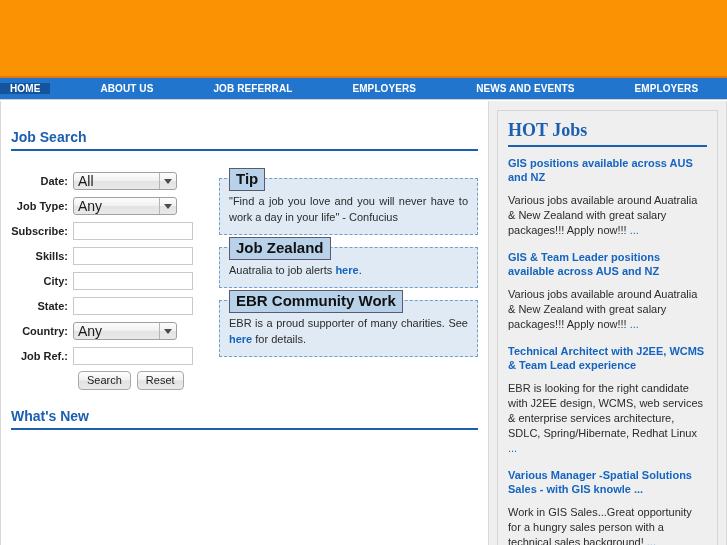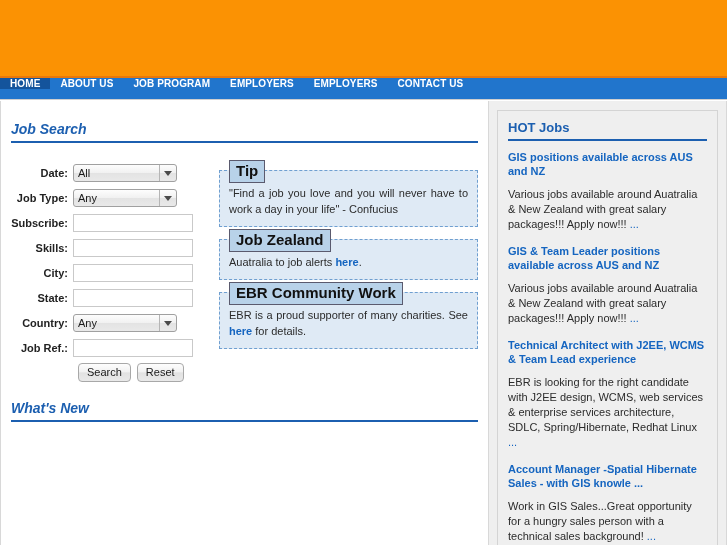--- a/index.html
+++ b/index.html
@@ -40,23 +40,24 @@
   }
 
   
   #navbar {
     position: absolute;
     left: 0; top: 78px;
     width: 727px;
     height: 22px;
     background: #2175cc;
     display: flex;
-    align-items: flex-start;
+    align-items: center;
     box-sizing: border-box;
     border-bottom: 1px solid #cfcfcf;
+    gap: 40px;
   }
   .nav-item {
     display: flex;
     align-items: center;
     padding: 0 10px;
     color: #ffffff;
     font-size: 10px;
     font-weight: bold;
     letter-spacing: 0.1px;
     white-space: nowrap;
@@ -93,24 +94,23 @@
     border-right: 1px solid #d8d8d8;
     padding: 0;
     position: relative;
   }
 
   
   .section-head {
     color: #1c5fb0;
     font-size: 14px;
     font-weight: bold;
-    padding: 20px 0 4px 0;
+    padding: 28px 0 4px 0;
     margin: 0;
     font-family: "Liberation Sans", sans-serif;
-    font-style: italic;
   }
   .section-rule {
     height: 2px;
     background: #1c5fb0;
     margin: 0 0 6px 0;
   }
 
   
   #search-area {
     display: flex;
@@ -133,21 +133,21 @@
     padding-right: 5px;
     font-size: 11px;
     font-weight: bold;
     color: #222222;
     box-sizing: border-box;
     font-family: "Liberation Sans", sans-serif;
   }
   select.form-control {
     width: 104px;
     height: 18px;
-    font-size: 11px;
+    font-size: 14px;
     font-family: "Liberation Sans", sans-serif;
     color: #1a1a1a;
     border: 1px solid #a0a0a0;
     border-radius: 3px;
     background: linear-gradient(to bottom, #fdfdfd 0%, #f1f1f1 48%, #e3e3e3 52%, #e9e9e9 100%);
     padding-left: 4px;
     box-sizing: border-box;
     -webkit-appearance: none;
     appearance: none;
   }
@@ -255,25 +255,25 @@
   
   #side-panel {
     margin: 9px 8px 0 8px;
     border: 1px solid #d4d4d4;
     background: #efefef;
     padding: 0 10px 12px 10px;
     box-sizing: border-box;
   }
   .side-head {
     color: #1c5fb0;
-    font-size: 13px;
+    font-size: 18px;
     font-weight: bold;
     padding: 9px 0 4px 0;
     margin: 0;
-    font-family: Liberation Sans, sans-serif;
+    font-family: Liberation Serif, serif;
   }
   .side-rule {
     height: 2px;
     background: #1c5fb0;
     margin-bottom: 9px;
   }
   .job-title {
     color: #1565c0;
     font-size: 11px;
     font-weight: bold;
@@ -303,24 +303,27 @@
   </div>
 
   <div id="navbar">
     <div class="nav-item active">
         <span>HOME</span>
       </div>
     <div class="nav-item">
         <span>ABOUT US</span>
       </div>
     <div class="nav-item">
-        <span>JOB PROGRAM</span>
+        <span>JOB REFERRAL</span>
       </div>
     <div class="nav-item">
         <span>EMPLOYERS</span>
+      </div>
+    <div class="nav-item">
+        <span>NEWS AND EVENTS</span>
       </div>
     <div class="nav-item">
         <span>EMPLOYERS</span>
       </div>
     <div class="nav-item">
         <span>CONTACT US</span>
       </div>
   </div>
 
   <div id="content">
@@ -430,20 +433,20 @@
 
         <div class="job-title">GIS positions available across AUS and NZ</div>
         <p class="job-desc"><span>Various jobs available around Auatralia &amp; New Zealand with great salary packages!!! Apply now!!! </span><span class="ellipsis">...</span></p>
 
         <div class="job-title">GIS &amp; Team Leader positions available across AUS and NZ</div>
         <p class="job-desc"><span>Various jobs available around Auatralia &amp; New Zealand with great salary packages!!! Apply now!!! </span><span class="ellipsis">...</span></p>
 
         <div class="job-title">Technical Architect with J2EE, WCMS &amp; Team Lead experience</div>
         <p class="job-desc"><span>EBR is looking for the right candidate with J2EE design, WCMS, web services &amp; enterprise services architecture, SDLC, Spring/Hibernate, Redhat Linux </span><span class="ellipsis">...</span></p>
 
-        <div class="job-title">Account Manager -Spatial Hibernate Sales - with GIS knowle ...</div>
+        <div class="job-title">Various Manager -Spatial Solutions Sales - with GIS knowle ...</div>
         <p class="job-desc"><span>Work in GIS Sales...Great opportunity for a hungry sales person with a technical sales background! </span><span class="ellipsis">...</span></p>
 
       </div>
     </div>
 
   </div>
 </div>
 
 </body></html>

